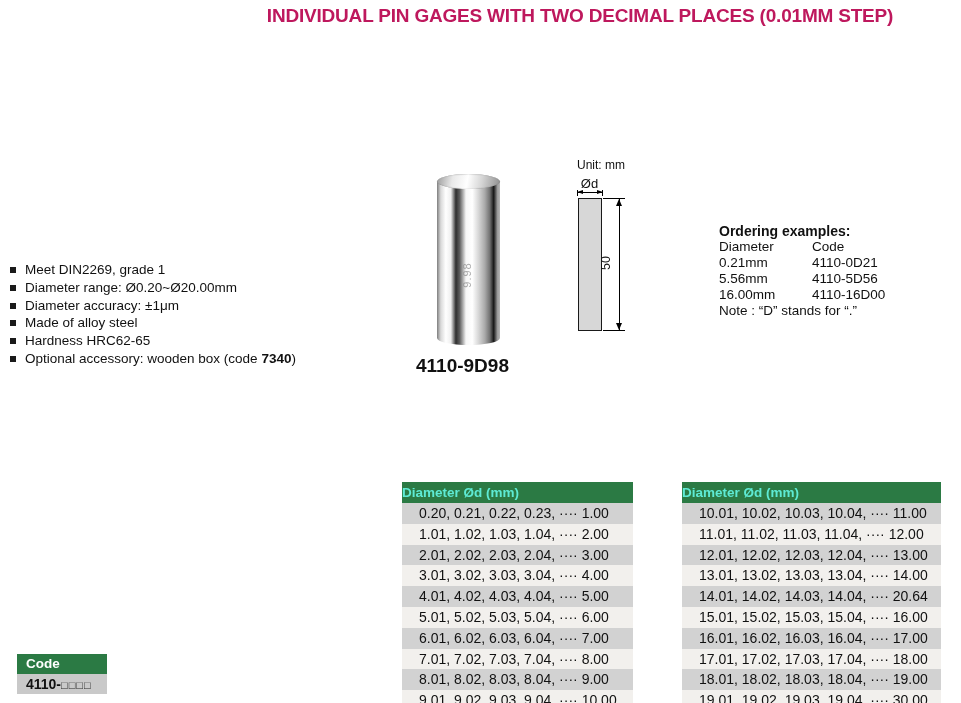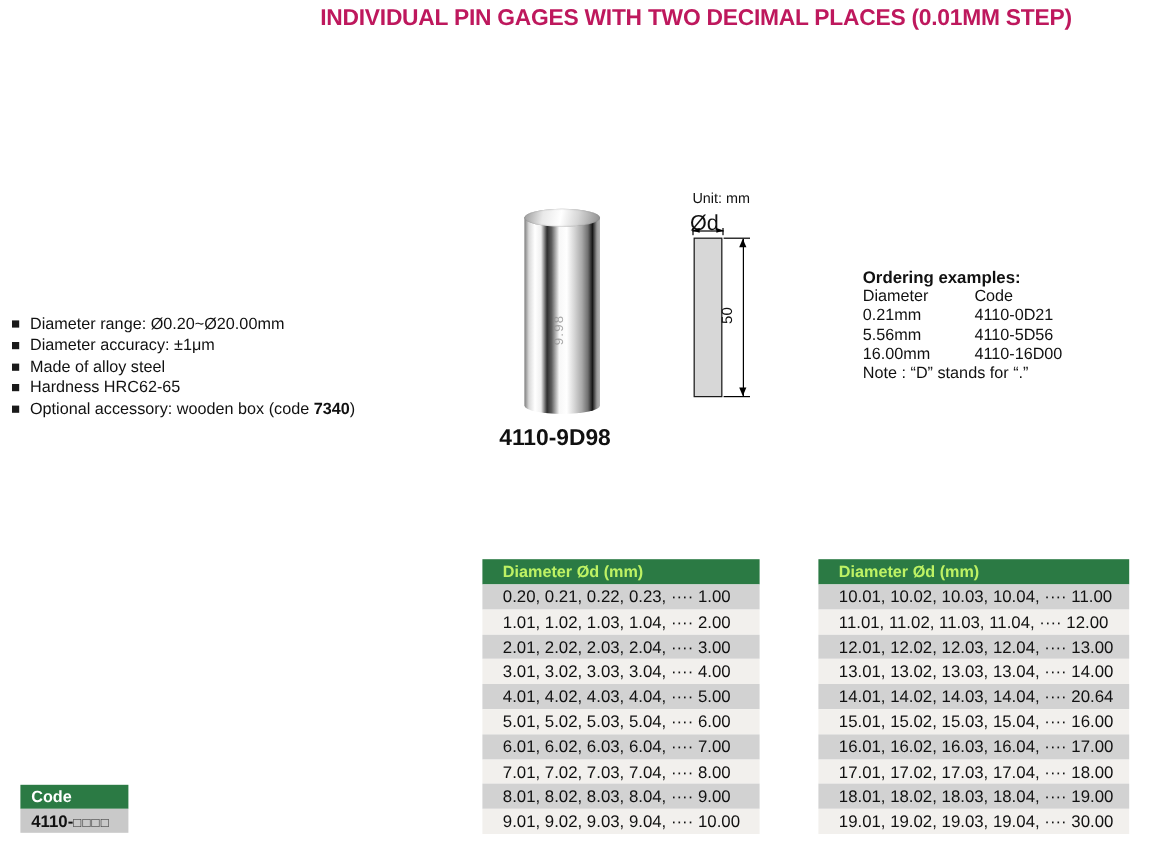--- a/index.html
+++ b/index.html
@@ -42,21 +42,21 @@
   }
   .pin-engraving{
     position:absolute;left:-2px;top:95px;width:63px;text-align:center;
     transform:rotate(-90deg);transform-origin:center;
     font-size:11px;letter-spacing:1px;color:#8f8f8f;opacity:.75;z-index:3;
   }
   .pin-label{left:416px;top:355px;width:104px;font-weight:bold;font-size:19px;}
 
   
   .unit-label{left:577px;top:158px;font-size:12px;}
-  .od-label{left:575px;top:176px;width:29px;text-align:left;font-size:18px;}
+  .od-label{left:575px;top:176px;width:29px;text-align:center;font-size:13px;}
   .dim-top-line{left:577px;top:192px;width:26px;height:1px;background:#000;}
   .dim-tick{width:1px;height:6px;background:#000;}
   .tick-tl{left:577px;top:190px;}
   .tick-tr{left:602px;top:190px;}
   .arrow{width:0;height:0;}
   .arrow-left{left:577px;top:190px;border-top:2.5px solid transparent;border-bottom:2.5px solid transparent;border-right:6px solid #000;}
   .arrow-right{left:597px;top:190px;border-top:2.5px solid transparent;border-bottom:2.5px solid transparent;border-left:6px solid #000;}
   .draw-rect{left:578px;top:198px;width:24px;height:133px;background:#d7d7d7;border:1px solid #1a1a1a;box-sizing:border-box;}
   .ext-top{left:603px;top:198px;width:22px;height:1px;background:#000;}
   .ext-bottom{left:603px;top:330px;width:22px;height:1px;background:#000;}
@@ -68,38 +68,42 @@
   
   .ordering{left:719px;top:223px;width:185px;font-size:13.5px;line-height:16px;}
   .ordering-title{font-weight:bold;font-size:14px;}
   .ord-row{display:flex;}
   .ord-c1{width:93px;flex:none;}
 
   
   .gtable{top:466px;}
   .gtable-left{left:402px;width:231px;}
   .gtable-right{left:682px;width:259px;}
-  .thead{height:21px;line-height:21px;background:#2b7a44;color:#bef264;font-weight:bold;font-size:13.5px;padding-left:17px;}
+  .thead{height:21px;line-height:21px;background:#2b7a44;color:#5eead4;font-weight:bold;font-size:13.5px;margin-top:16px;}
   .trow{height:20.8px;line-height:20.8px;font-size:14px;padding-left:17px;white-space:nowrap;}
   .row-dark{background:#d2d2d2;}
   .row-light{background:#f2f0ed;}
 
   
   .codeblock{left:17px;top:654px;width:90px;}
   .code-head{height:20px;line-height:20px;background:#2b7a44;color:#fff;font-weight:bold;font-size:13.5px;padding-left:9px;}
   .code-row{height:20px;line-height:21px;background:#c9c9c9;padding-left:9px;font-size:14px;}
   .code-prefix{font-weight:bold;}
   .code-boxes{font-size:11px;letter-spacing:1px;color:#2a2a2a;}
 </style>
 </head>
 <body>
 
 <div class="abs page-title">INDIVIDUAL PIN GAGES WITH TWO DECIMAL PLACES (0.01MM STEP)</div>
 
 <div class="abs features">
+  <div class="feature-row">
+    <span class="bullet"></span>
+    <span>Meet DIN2269, grade 1</span>
+  </div>
   <div class="feature-row">
     <span class="bullet"></span>
     <span>Diameter range: Ø0.20~Ø20.00mm</span>
   </div>
   <div class="feature-row">
     <span class="bullet"></span>
     <span>Diameter accuracy: ±1μm</span>
   </div>
   <div class="feature-row">
     <span class="bullet"></span>

